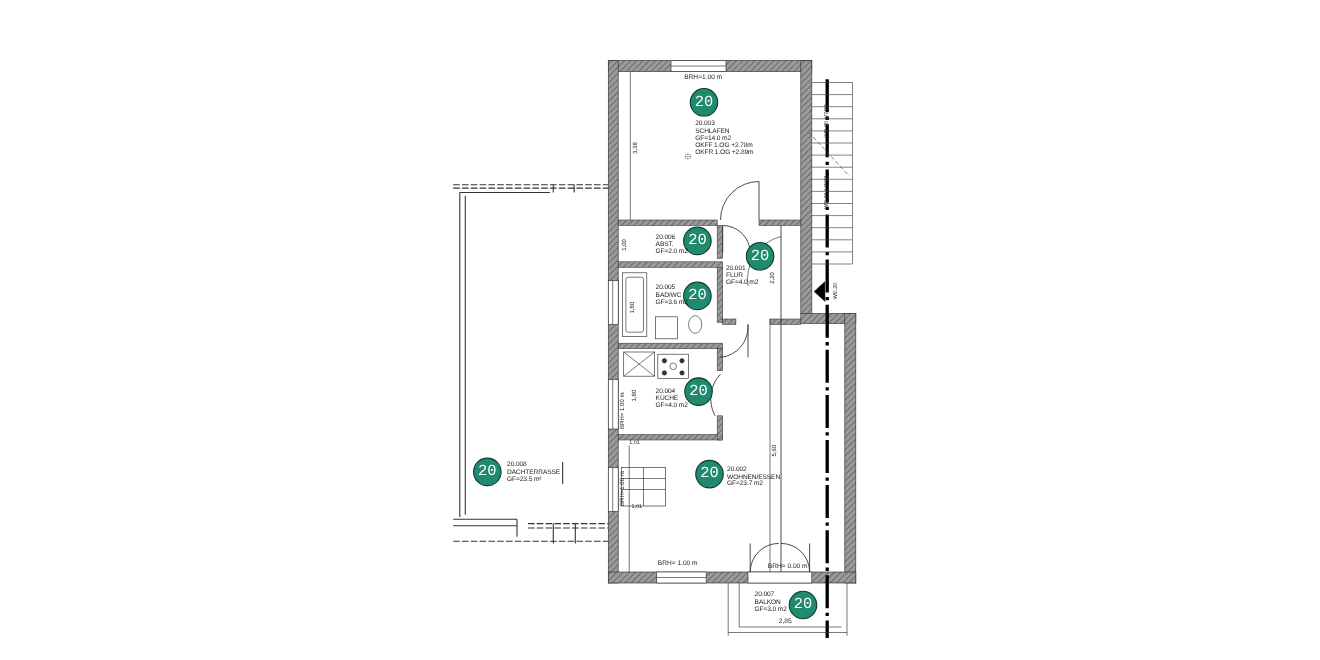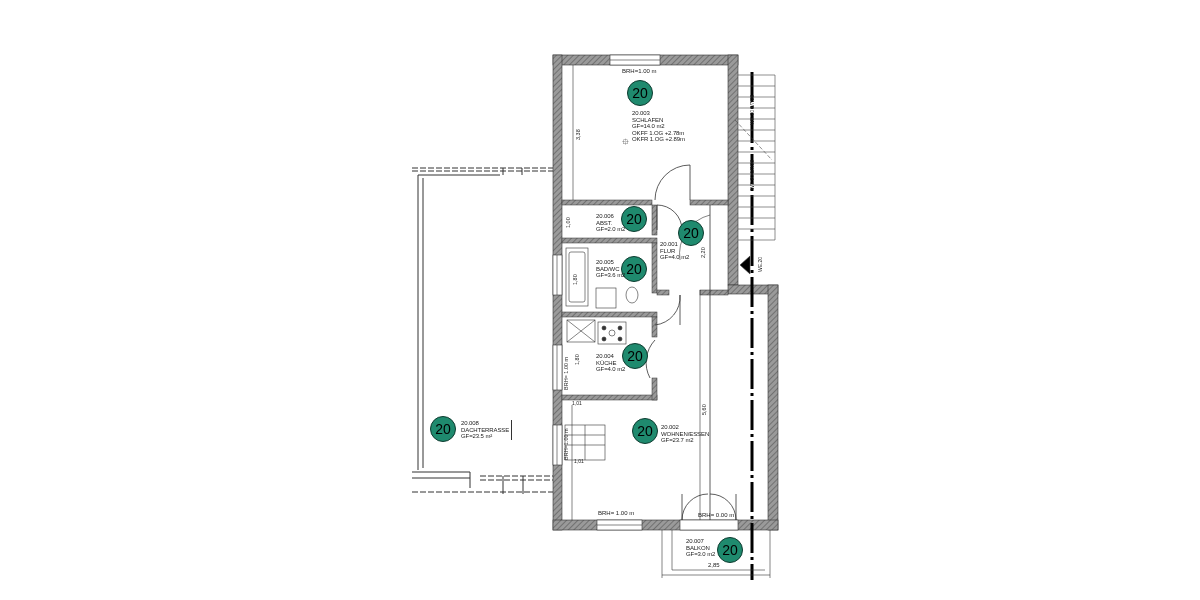--- a/index.html
+++ b/index.html
@@ -1,19 +1,19 @@
 <!DOCTYPE html>
 <html><head>
 <meta charset="utf-8">
 <style>
   html,body{margin:0;padding:0;background:#ffffff;}
   body{width:1200px;height:600px;position:relative;overflow:hidden;font-family:"Liberation Sans",sans-serif;}
   #plan{position:absolute;left:0;top:0;width:1200px;height:600px;}
   .lbl{position:absolute;font-family:"Liberation Sans",sans-serif;font-size:6px;line-height:6.5px;color:#222;white-space:nowrap;letter-spacing:-0.1px;}
-  .badge{position:absolute;width:26px;height:26px;border-radius:50%;background:#1f8a6e;border:1.5px solid #0d3b2f;box-sizing:border-box;display:flex;align-items:center;justify-content:center;color:#000000;font-family:Liberation Sans, sans-serif;font-size:14px;}
+  .badge{position:absolute;width:26px;height:26px;border-radius:50%;background:#1f8a6e;border:1.5px solid #0d3b2f;box-sizing:border-box;display:flex;align-items:center;justify-content:center;color:#ffffff;font-family:Liberation Mono, monospace;font-size:14px;}
   .vtxt{position:absolute;font-size:5.5px;color:#222;font-family:"Liberation Sans",sans-serif;transform:rotate(-90deg);transform-origin:left top;white-space:nowrap;}
   .htxt{position:absolute;font-size:6px;color:#222;font-family:"Liberation Sans",sans-serif;white-space:nowrap;}
 </style>
 </head>
 <body>
 
 <svg id="plan" viewBox="0 0 1200 600" xmlns="http://www.w3.org/2000/svg">
   <defs>
     <pattern id="hatch" patternUnits="userSpaceOnUse" width="4" height="4" patternTransform="rotate(45)">
       <rect width="4" height="4" fill="#9a9a9a"></rect>

